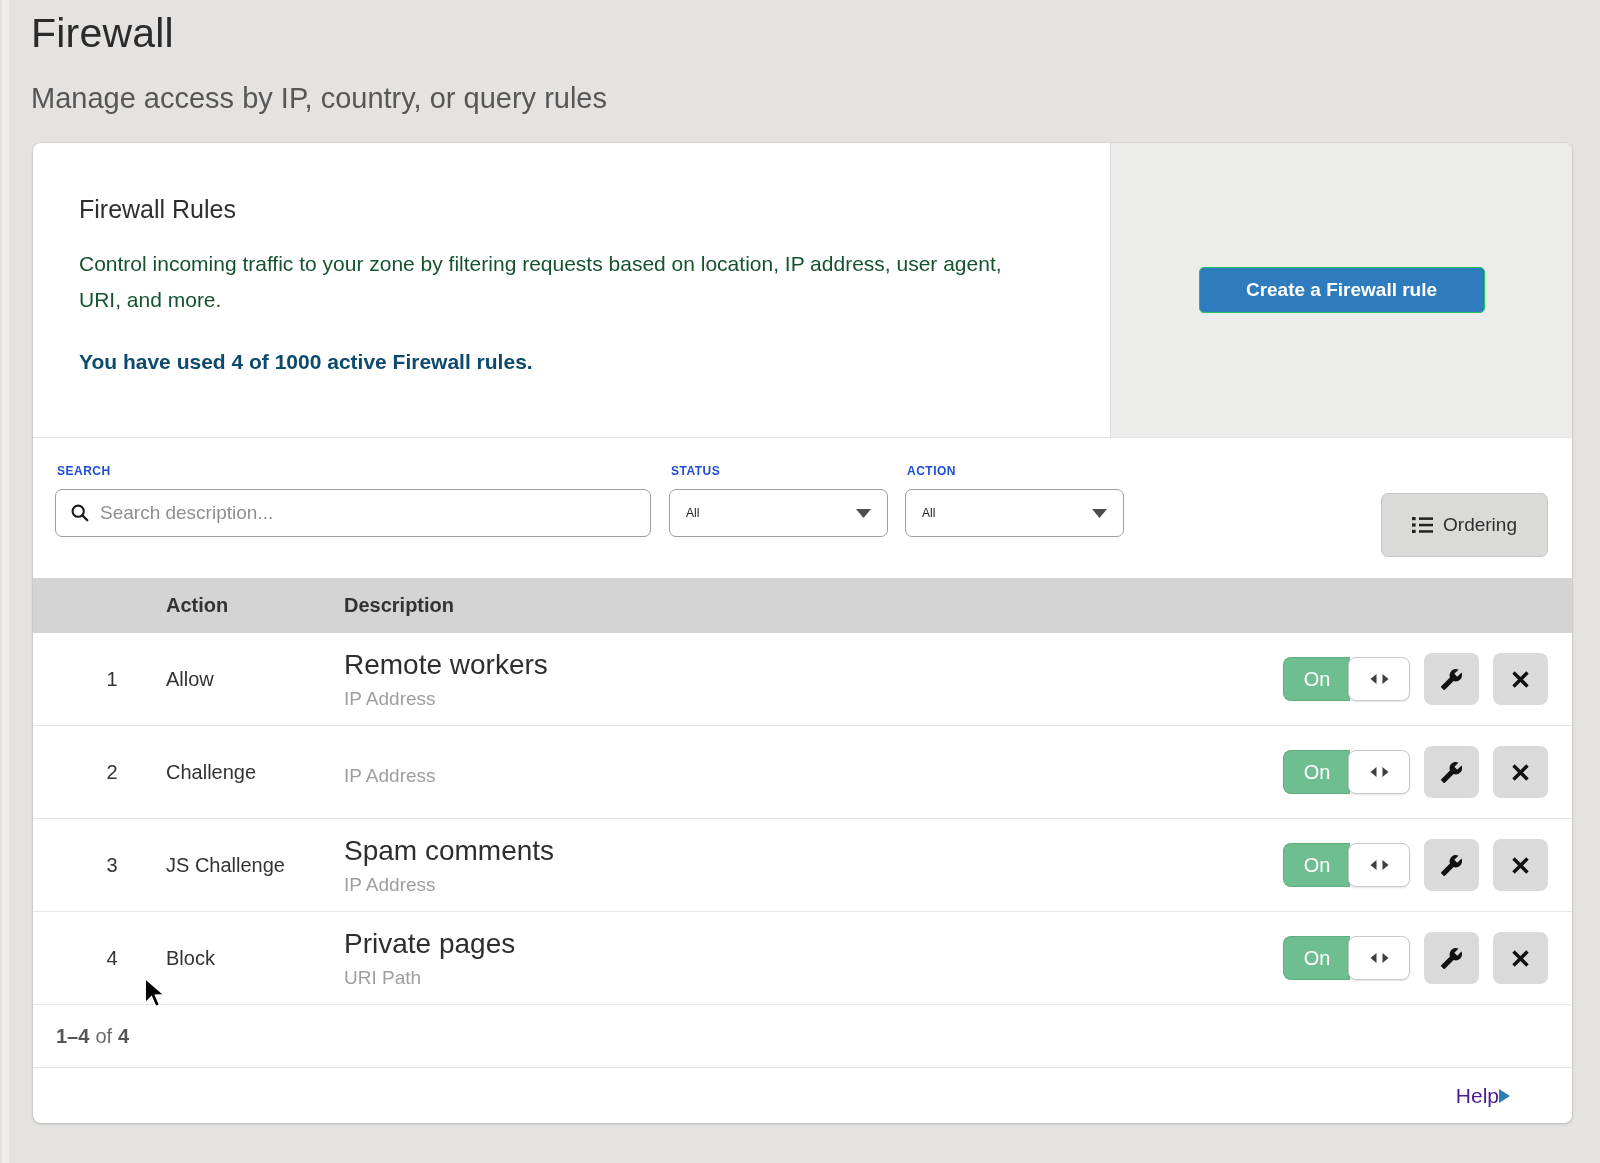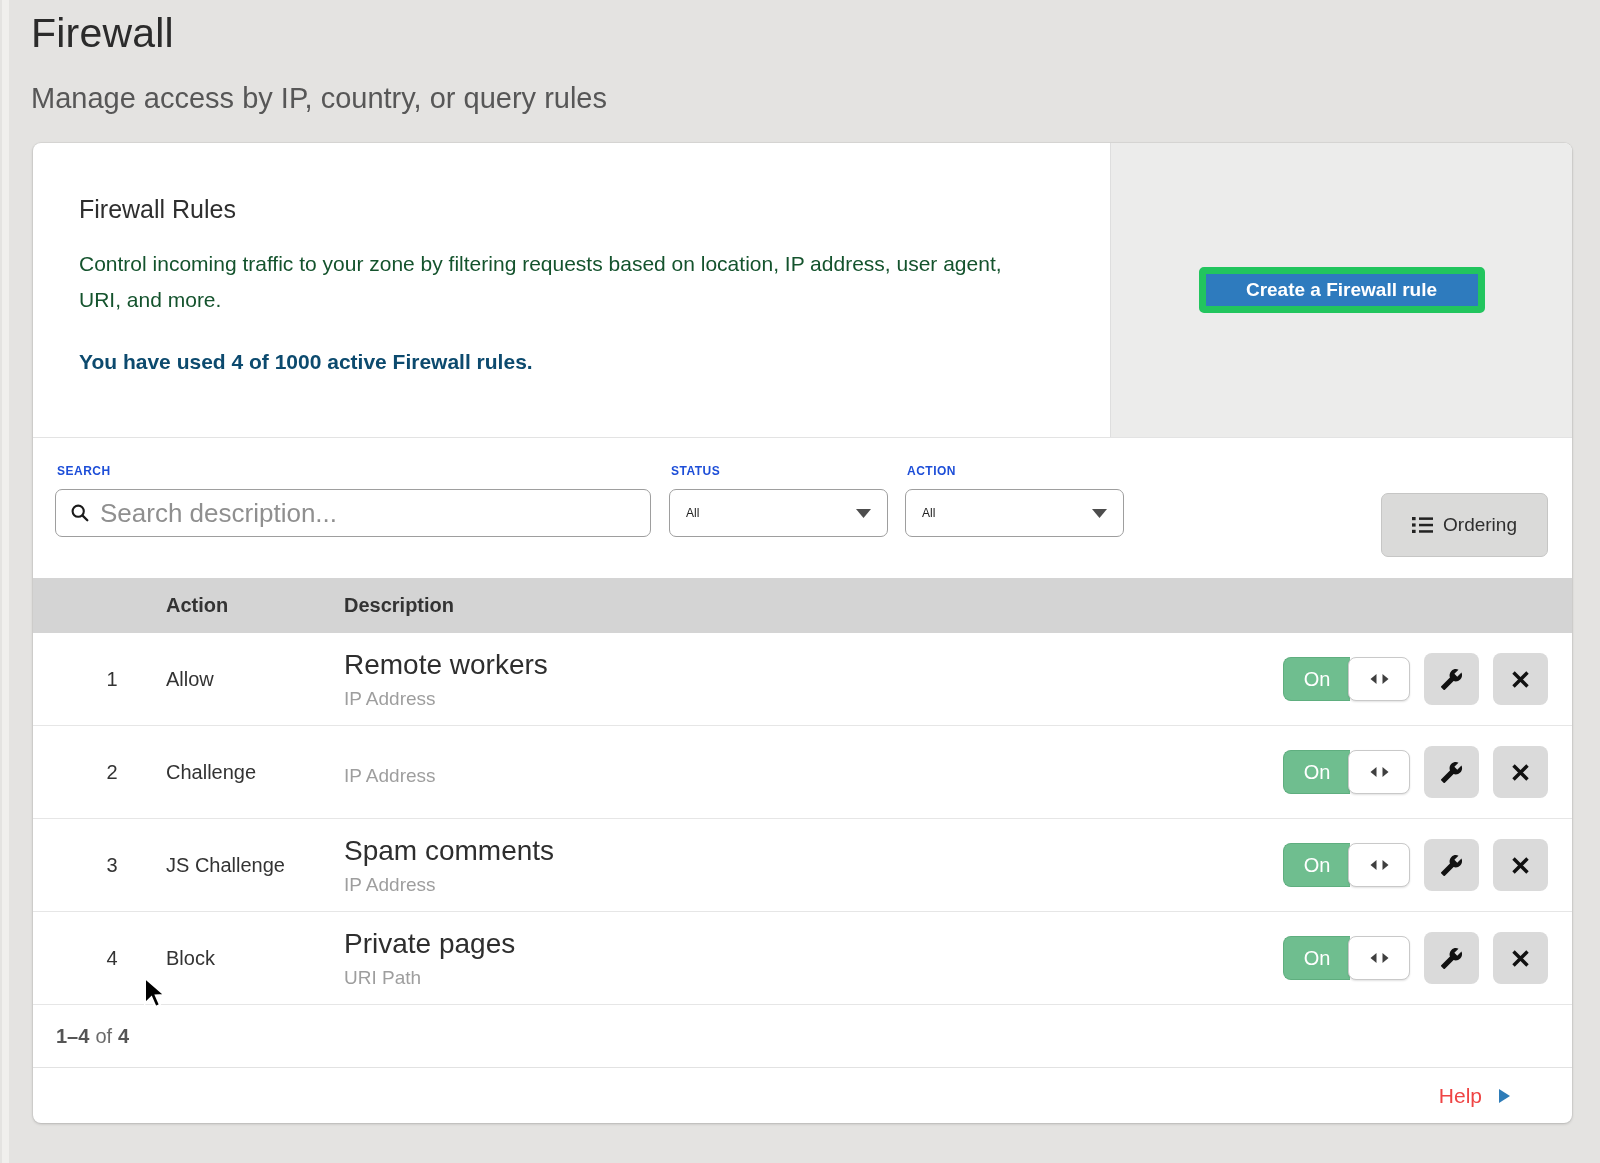--- a/index.html
+++ b/index.html
@@ -36,42 +36,42 @@
   .card-desc {
     margin-top:22px; max-width:950px;
     font-size:21px; color:#14532d; line-height:36px;
   }
   .usage-line { margin-top:32px; font-size:21px; font-weight:700; color:#0c4a6e; }
   .intro-right {
     flex:1; background:#ececeb; border-left:1px solid #dedede;
     display:flex; align-items:center; justify-content:center;
   }
   .btn-primary {
-    width:286px; height:46px; border:7px solid #22c55e; border-radius:5px;
+    width:286px; height:46px; border:1px solid #22c55e; border-radius:5px;
     background:#2e7bbe; color:#ffffff; font-size:19px; font-weight:700;
     font-family:inherit; cursor:pointer;
   }
 
   
   .filters {
     height:141px; border-top:1px solid #e3e3e3;
     display:flex; align-items:flex-start; padding:26px 24px 0 22px;
   }
   .filter-group { display:flex; flex-direction:column; }
   .filter-label {
     font-size:12px; font-weight:700; color:#1d4ed8; letter-spacing:.5px;
     margin-bottom:11px; margin-left:2px;
   }
   .search-box {
     width:596px; height:48px; border:1px solid #9e9e9e; border-radius:7px;
     display:flex; align-items:center; padding:0 14px; background:#fff;
   }
   .search-box svg { flex:0 0 auto; margin-right:10px; }
   .search-box input {
-    border:none; outline:none; flex:1; font-size:26px; color:#ef4444;
+    border:none; outline:none; flex:1; font-size:19px; color:#ef4444;
     font-family:inherit; background:transparent;
   }
   .search-box input::placeholder { color:#8f8f8f; }
   .sel-group { margin-left:18px; }
   .sel-group.action-g { margin-left:17px; }
   .select {
     width:219px; height:48px; border:1px solid #9e9e9e; border-radius:7px;
     background:#fff; display:flex; align-items:center;
     padding:0 16px; cursor:pointer;
   }
@@ -125,22 +125,22 @@
   .pagination {
     height:62px; display:flex; align-items:center; padding-left:23px;
     font-size:20px; color:#6b6b6b; gap:6px;
   }
   .pg-strong { font-weight:700; color:#555; }
   .help-row {
     height:56px; border-top:1px solid #e2e2e2;
     display:flex; align-items:center; justify-content:flex-end; padding-right:62px;
   }
   .help-link {
-    display:flex; align-items:center; gap:17px;
-    font-size:21px; color:#ef4444; text-decoration:none; cursor:pointer;
+    display:flex; align-items:center; gap:0;
+    font-size:21px; color:#4c1d95; text-decoration:none; cursor:pointer;
   }
 
   .mouse-cursor { position:absolute; left:143px; top:977px; z-index:50; }
 </style>
 </head>
 <body>
 
 <div class="edge-strip"></div>
 
 <div class="page-header">

